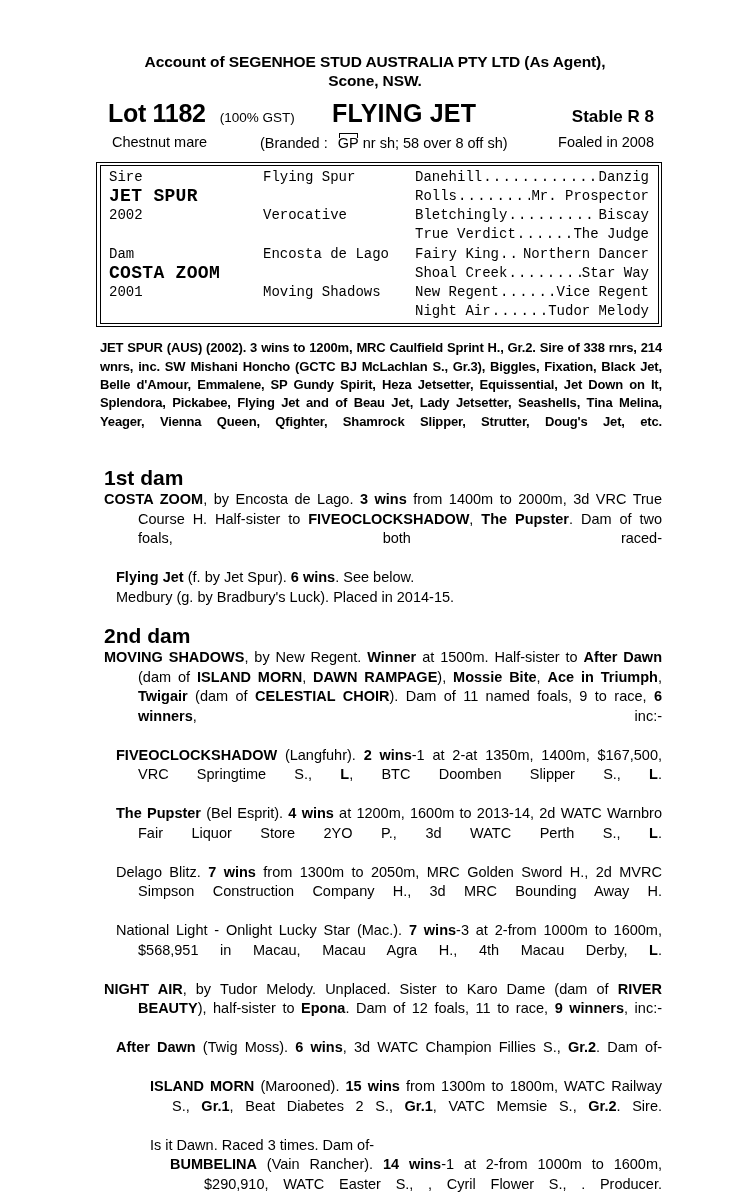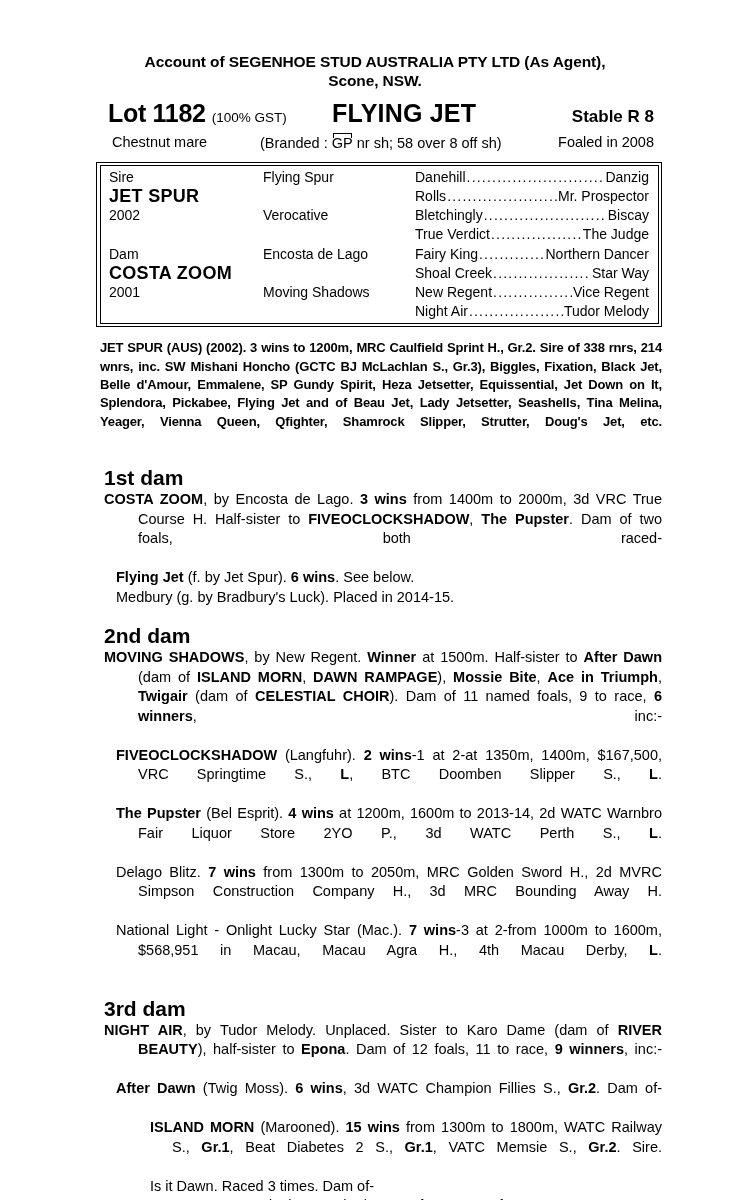--- a/index.html
+++ b/index.html
@@ -43,21 +43,21 @@
   }
   .lot-label {
     font-size: 25px;
     font-weight: bold;
     letter-spacing: -0.3px;
     white-space: nowrap;
   }
   .gst {
     font-size: 13.5px;
     font-weight: normal;
-    margin-left: 6px;
+    margin-left: 14px;
     white-space: nowrap;
   }
   .horse-name {
     font-size: 25px;
     font-weight: bold;
     letter-spacing: 0.2px;
     white-space: nowrap;
     position: absolute;
     left: 332px;
     top: 8px;
@@ -79,20 +79,21 @@
   .colour-sex { white-space: nowrap; }
   .branded {
     position: absolute;
     left: 260px;
     white-space: nowrap;
   }
   .brand-sym {
     display: inline-block;
     position: relative;
     padding-top: 1px;
+    margin-left: 6px;
   }
   .brand-sym .bar {
     position: absolute;
     left: 1px;
     right: 1px;
     top: -1px;
     height: 0;
     border-top: 1.4px solid #000;
   }
   .brand-sym .bar::before,
@@ -110,20 +111,21 @@
     white-space: nowrap;
     margin-left: auto;
   }
 
   
   .ped-box {
     margin: 12px 88px 0 96px;
     border: 1.3px solid #000;
     padding: 5px 0 5px 0;
     position: relative;
+    font-family: Liberation Mono, monospace;
   }
   .ped-box::after {
     content: "";
     position: absolute;
     left: 2.5px; right: 2.5px; top: 2.5px; bottom: 2.5px;
     border: 0.7px solid #000;
     pointer-events: none;
   }
   .ped-row {
     display: flex;
@@ -299,21 +301,20 @@
 
   <div class="dam-head">2nd dam</div>
   <div class="dams">
     <div class="e ind1" id="d2l0"><b>MOVING SHADOWS</b>, by New Regent. <b>Winner</b> at 1500m. Half-sister to <b>After Dawn</b> (dam of <b>ISLAND MORN</b>, <b>DAWN RAMPAGE</b>), <b>Mossie Bite</b>, <b>Ace in Triumph</b>, <b>Twigair</b> (dam of <b>CELESTIAL CHOIR</b>). Dam of 11 named foals, 9 to race, <b>6 winners</b>, inc:-</div>
     <div class="e ind2" id="d2l1"><b>FIVEOCLOCKSHADOW</b> (Langfuhr). <b>2 wins</b>-1 at 2-at 1350m, 1400m, $167,500, VRC Springtime S., <b>L</b>, BTC Doomben Slipper S., <b>L</b>.</div>
     <div class="e ind2" id="d2l2"><b>The Pupster</b> (Bel Esprit). <b>4 wins</b> at 1200m, 1600m to 2013-14, 2d WATC Warnbro Fair Liquor Store 2YO P., 3d WATC Perth S., <b>L</b>.</div>
     <div class="e ind2" id="d2l3">Delago Blitz. <b>7 wins</b> from 1300m to 2050m, MRC Golden Sword H., 2d MVRC Simpson Construction Company H., 3d MRC Bounding Away H.</div>
     <div class="e ind2" id="d2l4">National Light - Onlight Lucky Star (Mac.). <b>7 wins</b>-3 at 2-from 1000m to 1600m, $568,951 in Macau, Macau Agra H., 4th Macau Derby, <b>L</b>.</div>
   </div>
 
-  <div class="dam-head">3rd dam</div>
   <div class="dams">
     <div class="e ind1" id="d3l0"><b>NIGHT AIR</b>, by Tudor Melody. Unplaced. Sister to Karo Dame (dam of <b>RIVER BEAUTY</b>), half-sister to <b>Epona</b>. Dam of 12 foals, 11 to race, <b>9 winners</b>, inc:-</div>
     <div class="e ind2" id="d3l1"><b>After Dawn</b> (Twig Moss). <b>6 wins</b>, 3d WATC Champion Fillies S., <b>Gr.2</b>. Dam of-</div>
     <div class="e ind3" id="d3l2"><b>ISLAND MORN</b> (Marooned). <b>15 wins</b> from 1300m to 1800m, WATC Railway S., <b>Gr.1</b>, Beat Diabetes 2 S., <b>Gr.1</b>, VATC Memsie S., <b>Gr.2</b>. Sire.</div>
     <div class="e ind3 nj" id="d3l3">Is it Dawn. Raced 3 times. Dam of-</div>
     <div class="e ind5" id="d3l4"><b>BUMBELINA</b> (Vain Rancher). <b>14 wins</b>-1 at 2-from 1000m to 1600m, $290,910, WATC Easter S., , Cyril Flower S., . Producer.</div>
 
   </div>
 
 </div>

